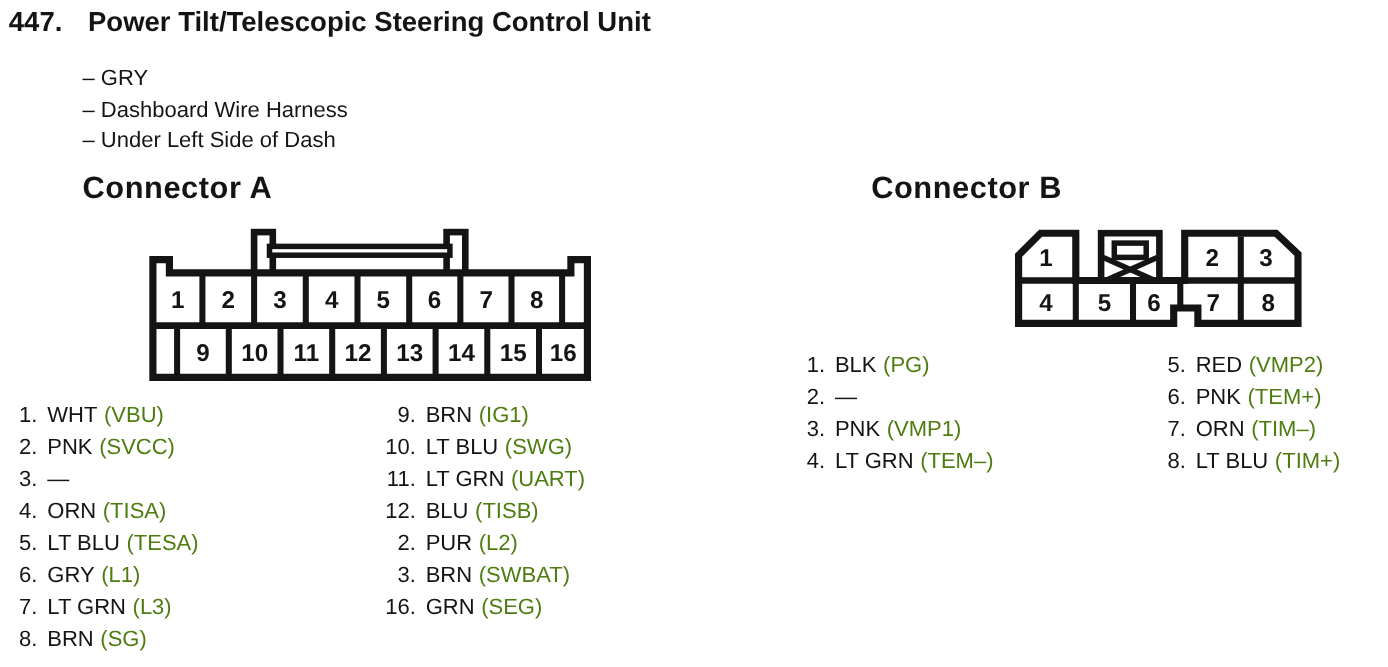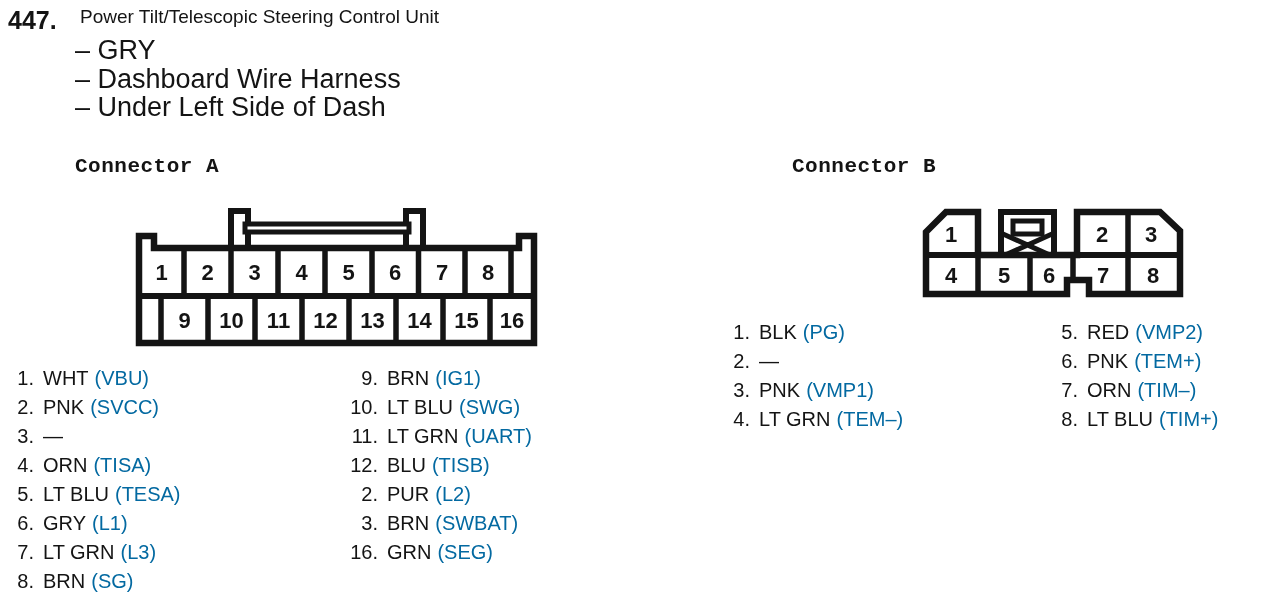--- a/index.html
+++ b/index.html
@@ -10,48 +10,48 @@
     color:#141414;
     font-family:"Liberation Sans", sans-serif;
     overflow:hidden;
   }
   .title-row{
     position:absolute;left:8px;top:6px;
     display:flex;
     font-weight:bold;font-size:25px;line-height:1.15;
   }
   .title-num{width:72px;}
-  .title-text{margin:0;font-size:19px;font-weight:normal;line-height:1.15;}
+  .title-text{margin:0;font-size:25px;font-weight:bold;line-height:1.15;}
   .notes{
-    position:absolute;left:75px;top:36px;
+    position:absolute;left:75px;top:57px;
     margin:0;padding:0;list-style:none;
-    font-size:27px;line-height:28.5px;
+    font-size:20px;line-height:28.5px;
   }
   .conn-heading{
     position:absolute;
-    font-size:21px;font-weight:bold;letter-spacing:0.5px;line-height:1.15;font-family:Liberation Mono, monospace;
+    font-size:28px;font-weight:bold;letter-spacing:0.5px;line-height:1.15;
   }
   .conn-heading.a{left:75px;top:155px;}
   .conn-heading.b{left:792px;top:155px;}
   .conn-svg{position:absolute;}
   .conn-svg.a{left:130px;top:203px;}
   .conn-svg.b{left:915px;top:205px;}
   .conn-svg .cell-num{
     font-family:"Liberation Sans", sans-serif;
     font-size:22px;font-weight:bold;fill:#141414;
     text-anchor:middle;
   }
   .pin-list{position:absolute;font-size:20px;line-height:29px;}
   .pin-list.a-left {left:8px;   top:364px; --nw:26px;}
   .pin-list.a-right{left:345px; top:364px; --nw:33px;}
   .pin-list.b-left {left:726px; top:318px; --nw:24px;}
   .pin-list.b-right{left:1054px;top:318px; --nw:24px;}
   .pin-row{display:flex;}
   .pin-num{display:inline-block;width:var(--nw,28px);text-align:right;margin-right:9px;}
-  .pin-signal{color:#0369a1;margin-left:6px;text-align:center;}
+  .pin-signal{color:#4d7c0f;margin-left:6px;text-align:center;}
 </style>
 </head>
 <body>
 
 <div class="page">
 
   <div class="title-row">
     <span class="title-num">447.</span>
     <h1 class="title-text">Power Tilt/Telescopic Steering Control Unit</h1>
   </div>

